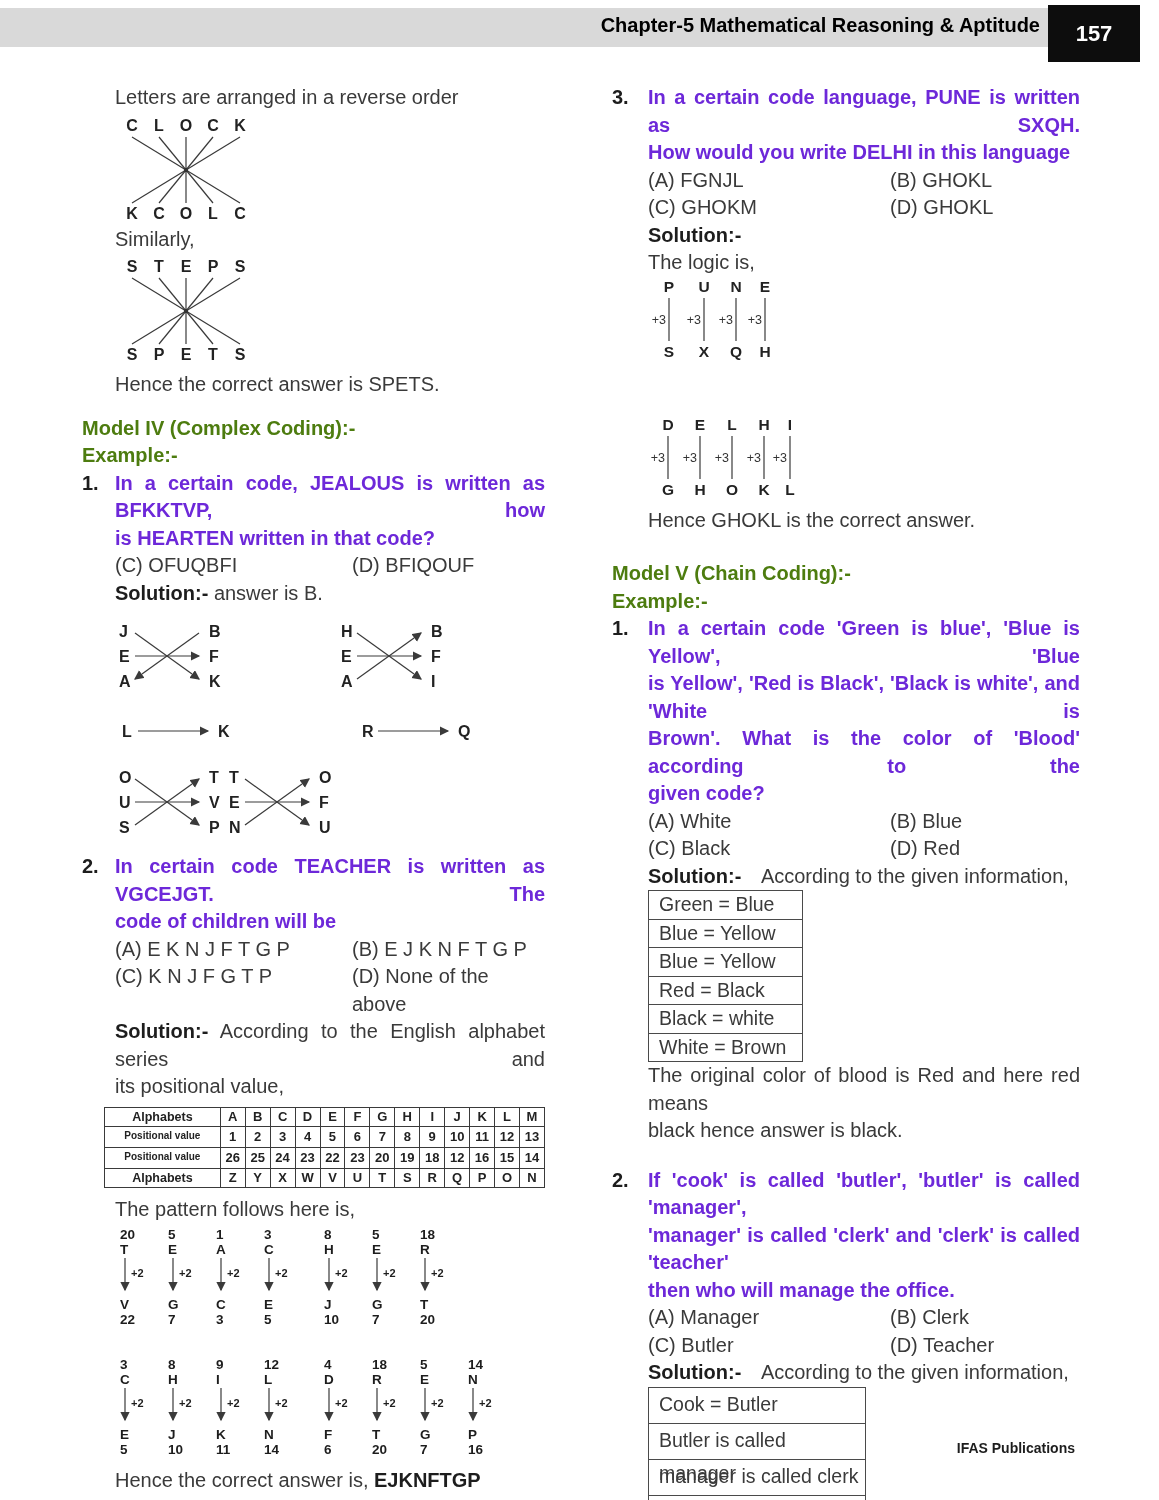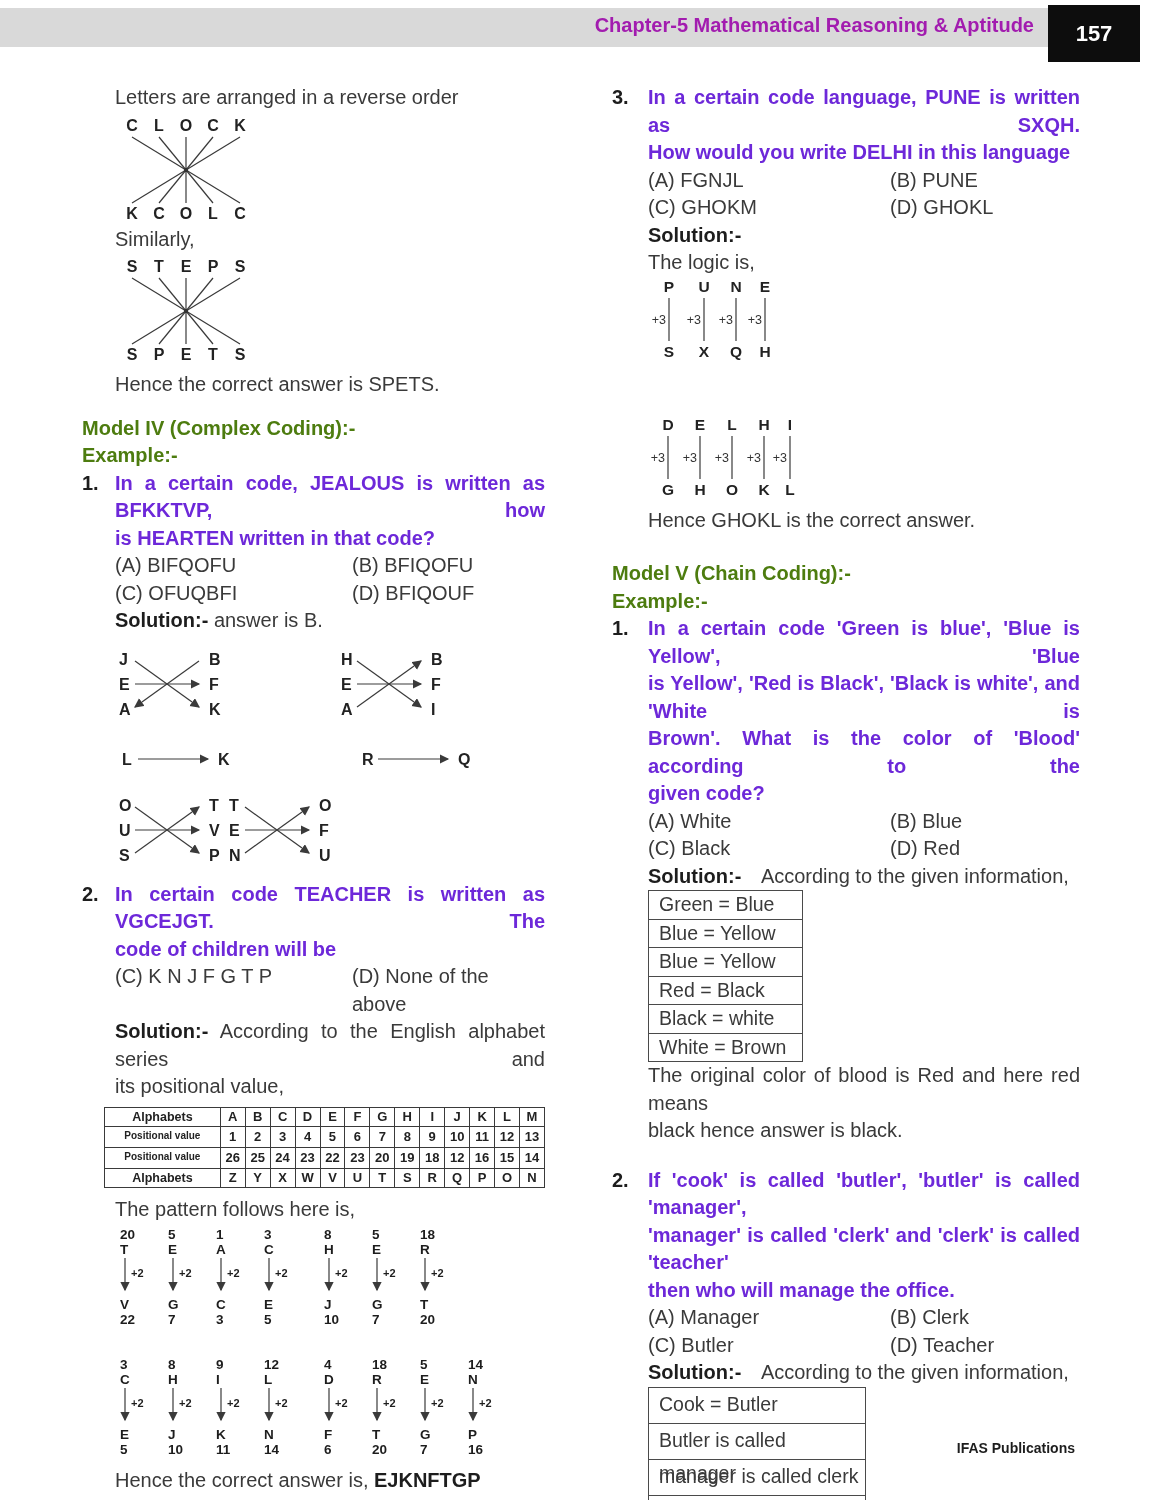--- a/index.html
+++ b/index.html
@@ -1,20 +1,20 @@
 <!DOCTYPE html>
 <html><head>
 <meta charset="utf-8">
 <style>
   html,body{margin:0;padding:0;background:#fff;}
   .page{position:relative;width:1159px;height:1500px;background:#ffffff;overflow:hidden;
         font-family:"Liberation Sans",sans-serif;color:#3a3a3a;}
   
   .header-bar{position:absolute;left:0;top:8px;width:1048px;height:39px;background:#d9d9d9;}
-  .header-title{position:absolute;right:14px;top:6px;font-size:20px;font-weight:bold;color:#a21caf;white-space:nowrap;}
+  .header-title{position:absolute;right:8px;top:6px;font-size:20px;font-weight:bold;color:#000000;white-space:nowrap;}
   .page-num{position:absolute;left:1048px;top:5px;width:92px;height:57px;background:#0d0d0d;color:#ffffff;
             font-size:22px;font-weight:bold;display:flex;align-items:center;justify-content:center;}
   
   .col{position:absolute;top:84px;font-size:20px;line-height:27.5px;}
   .col-left{left:82px;width:463px;}
   .col-right{left:612px;width:468px;}
   .indent{margin-left:33px;}
   .col-right .indent{margin-left:36px;}
   .heading{font-weight:bold;color:#4d7c0f;}
   .q{display:flex;}
@@ -138,24 +138,20 @@
 
     <div class="heading mt16">Model IV (Complex Coding):-</div>
     <div class="heading">Example:-</div>
 
     <div class="q">
       <div class="qnum">1.</div>
       <div class="qbody">
         <div class="qline jl">In a certain code, JEALOUS is written as BFKKTVP, how</div>
         <div class="qline">is HEARTEN written in that code?</div>
         <div class="opt-grid">
-          <span>(A) BIFQOFU</span>
-          <span>(B) BFIQOFU</span>
-        </div>
-        <div class="opt-grid">
           <span>(C) OFUQBFI</span>
           <span>(D) BFIQOUF</span>
         </div>
         <div>
           <span class="sol-label">Solution:-</span>
           <span>answer is B.</span>
         </div>
       </div>
     </div>
 
@@ -220,20 +216,24 @@
         <line x1="20" y1="58" x2="84" y2="12" marker-end="url(#arr)"></line>
         <line x1="20" y1="12" x2="84" y2="58" marker-end="url(#arr)"></line>
       </svg>
     </div>
 
     <div class="q mt14">
       <div class="qnum">2.</div>
       <div class="qbody">
         <div class="qline jl">In certain code TEACHER is written as VGCEJGT. The</div>
         <div class="qline">code of children will be</div>
+        <div class="opt-grid">
+          <span>(A) E K N J F T G P</span>
+          <span>(B) E J K N F T G P</span>
+        </div>
         <div class="opt-grid">
           <span>(C) K N J F G T P</span>
           <span>(D) None of the above</span>
         </div>
         <div class="jl">
           <span class="sol-label">Solution:-</span>
           <span>According to the English alphabet series and</span>
         </div>
         <div>its positional value,</div>
       </div>
@@ -503,21 +503,21 @@
 
   <div class="col col-right">
 
     <div class="q">
       <div class="qnum">3.</div>
       <div class="qbody">
         <div class="qline jl">In a certain code language, PUNE is written as SXQH.</div>
         <div class="qline">How would you write DELHI in this language</div>
         <div class="opt-grid">
           <span>(A) FGNJL</span>
-          <span>(B) PUNE</span>
+          <span>(B) GHOKL</span>
         </div>
         <div class="opt-grid">
           <span>(C) GHOKM</span>
           <span>(D) GHOKL</span>
         </div>
         <div class="sol-label">Solution:-</div>
         <div>The logic is,</div>
       </div>
     </div>
 

